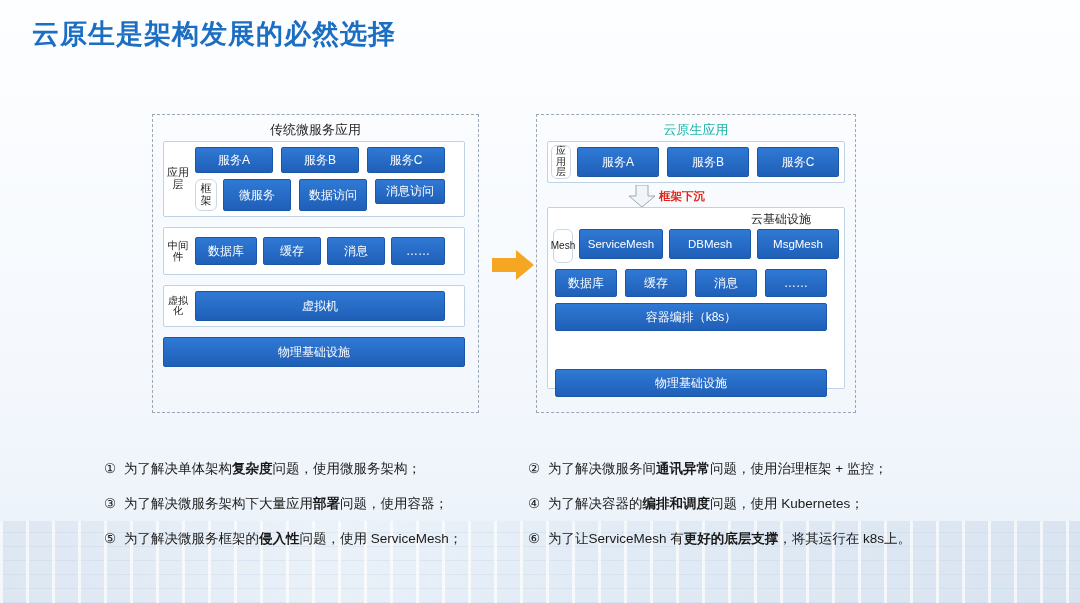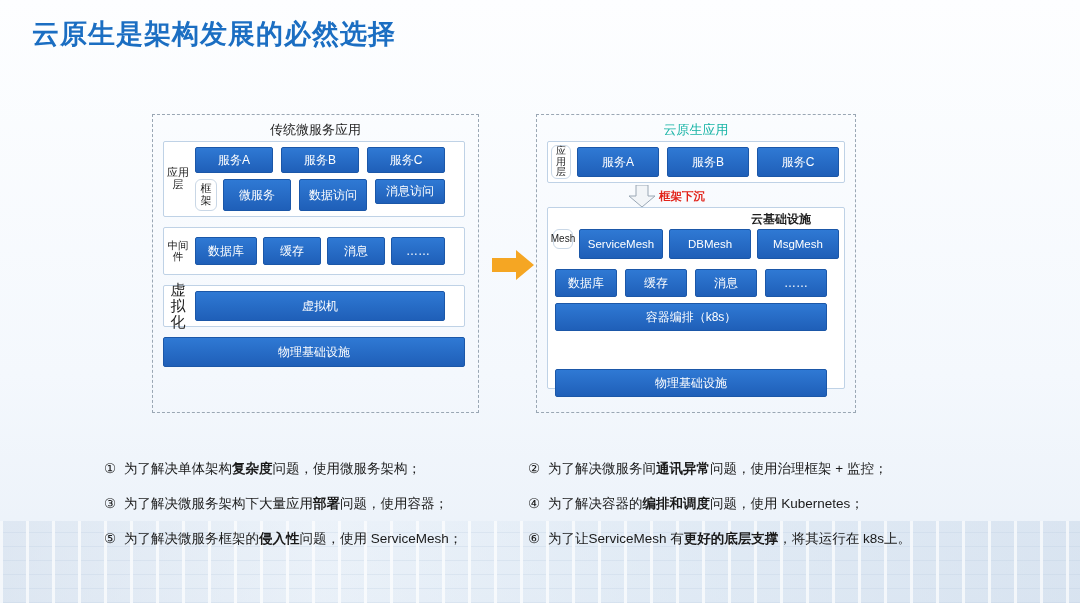--- a/index.html
+++ b/index.html
@@ -187,21 +187,21 @@
     <div class="wbox" style="left:10px; top:112px; width:302px; height:48px;"></div>
     <div class="vlabel" style="left:14px; top:116px; width:22px; height:40px; border:none; background:transparent; font-size:10.5px;">
       <span>中间件</span>
     </div>
     <div class="bbox" style="left:42px; top:122px; width:62px; height:28px;">数据库</div>
     <div class="bbox" style="left:110px; top:122px; width:58px; height:28px;">缓存</div>
     <div class="bbox" style="left:174px; top:122px; width:58px; height:28px;">消息</div>
     <div class="bbox" style="left:238px; top:122px; width:54px; height:28px;">……</div>
 
     <div class="wbox" style="left:10px; top:170px; width:302px; height:42px;"></div>
-    <div class="vlabel" style="left:14px; top:174px; width:22px; height:34px; border:none; background:transparent; font-size:15px;">
+    <div class="vlabel" style="left:14px; top:174px; width:22px; height:34px; border:none; background:transparent; font-size:10px;">
       <span>虚拟化</span>
     </div>
     <div class="bbox" style="left:42px; top:176px; width:250px; height:30px;">虚拟机</div>
 
     <div class="bbox" style="left:10px; top:222px; width:302px; height:30px;">物理基础设施</div>
   </div>
 
   <div class="arrow">
     <svg width="42" height="30" viewBox="0 0 42 30">
       <polygon points="0,8 24,8 24,0 42,15 24,30 24,22 0,22" fill="#f5a623"></polygon>
@@ -220,23 +220,23 @@
     <div class="bbox" style="left:220px; top:32px; width:82px; height:30px;">服务C</div>
 
     <div class="down-arrow" style="left:92px; top:70px;">
       <svg width="26" height="22" viewBox="0 0 26 22">
         <polygon points="7,0 19,0 19,11 26,11 13,22 0,11 7,11" fill="#f2f5f8" stroke="#9aa7b4" stroke-width="1"></polygon>
       </svg>
     </div>
     <div class="sink-note" style="left:122px; top:74px;">框架下沉</div>
 
     <div class="wbox" style="left:10px; top:92px; width:298px; height:182px;"></div>
-    <div style="position:absolute; left:214px; top:96px; font-size:12px; font-weight:bold; color:#1f1f1f;">云基础设施</div>
-
-    <div class="vlabel" style="left:16px; top:114px; width:20px; height:20px; font-size:10px;">
+    <div style="position:absolute; left:214px; top:96px; font-size:12px; font-weight:normal; color:#1f1f1f;">云基础设施</div>
+
+    <div class="vlabel" style="left:16px; top:114px; width:20px; height:34px; font-size:10px;">
       <span>Mesh</span>
     </div>
     <div class="bbox" style="left:42px; top:114px; width:84px; height:30px; font-size:11.5px;">ServiceMesh</div>
     <div class="bbox" style="left:132px; top:114px; width:82px; height:30px; font-size:11.5px;">DBMesh</div>
     <div class="bbox" style="left:220px; top:114px; width:82px; height:30px; font-size:11.5px;">MsgMesh</div>
 
     <div class="bbox" style="left:18px; top:154px; width:62px; height:28px;">数据库</div>
     <div class="bbox" style="left:88px; top:154px; width:62px; height:28px;">缓存</div>
     <div class="bbox" style="left:158px; top:154px; width:62px; height:28px;">消息</div>
     <div class="bbox" style="left:228px; top:154px; width:62px; height:28px;">……</div>

